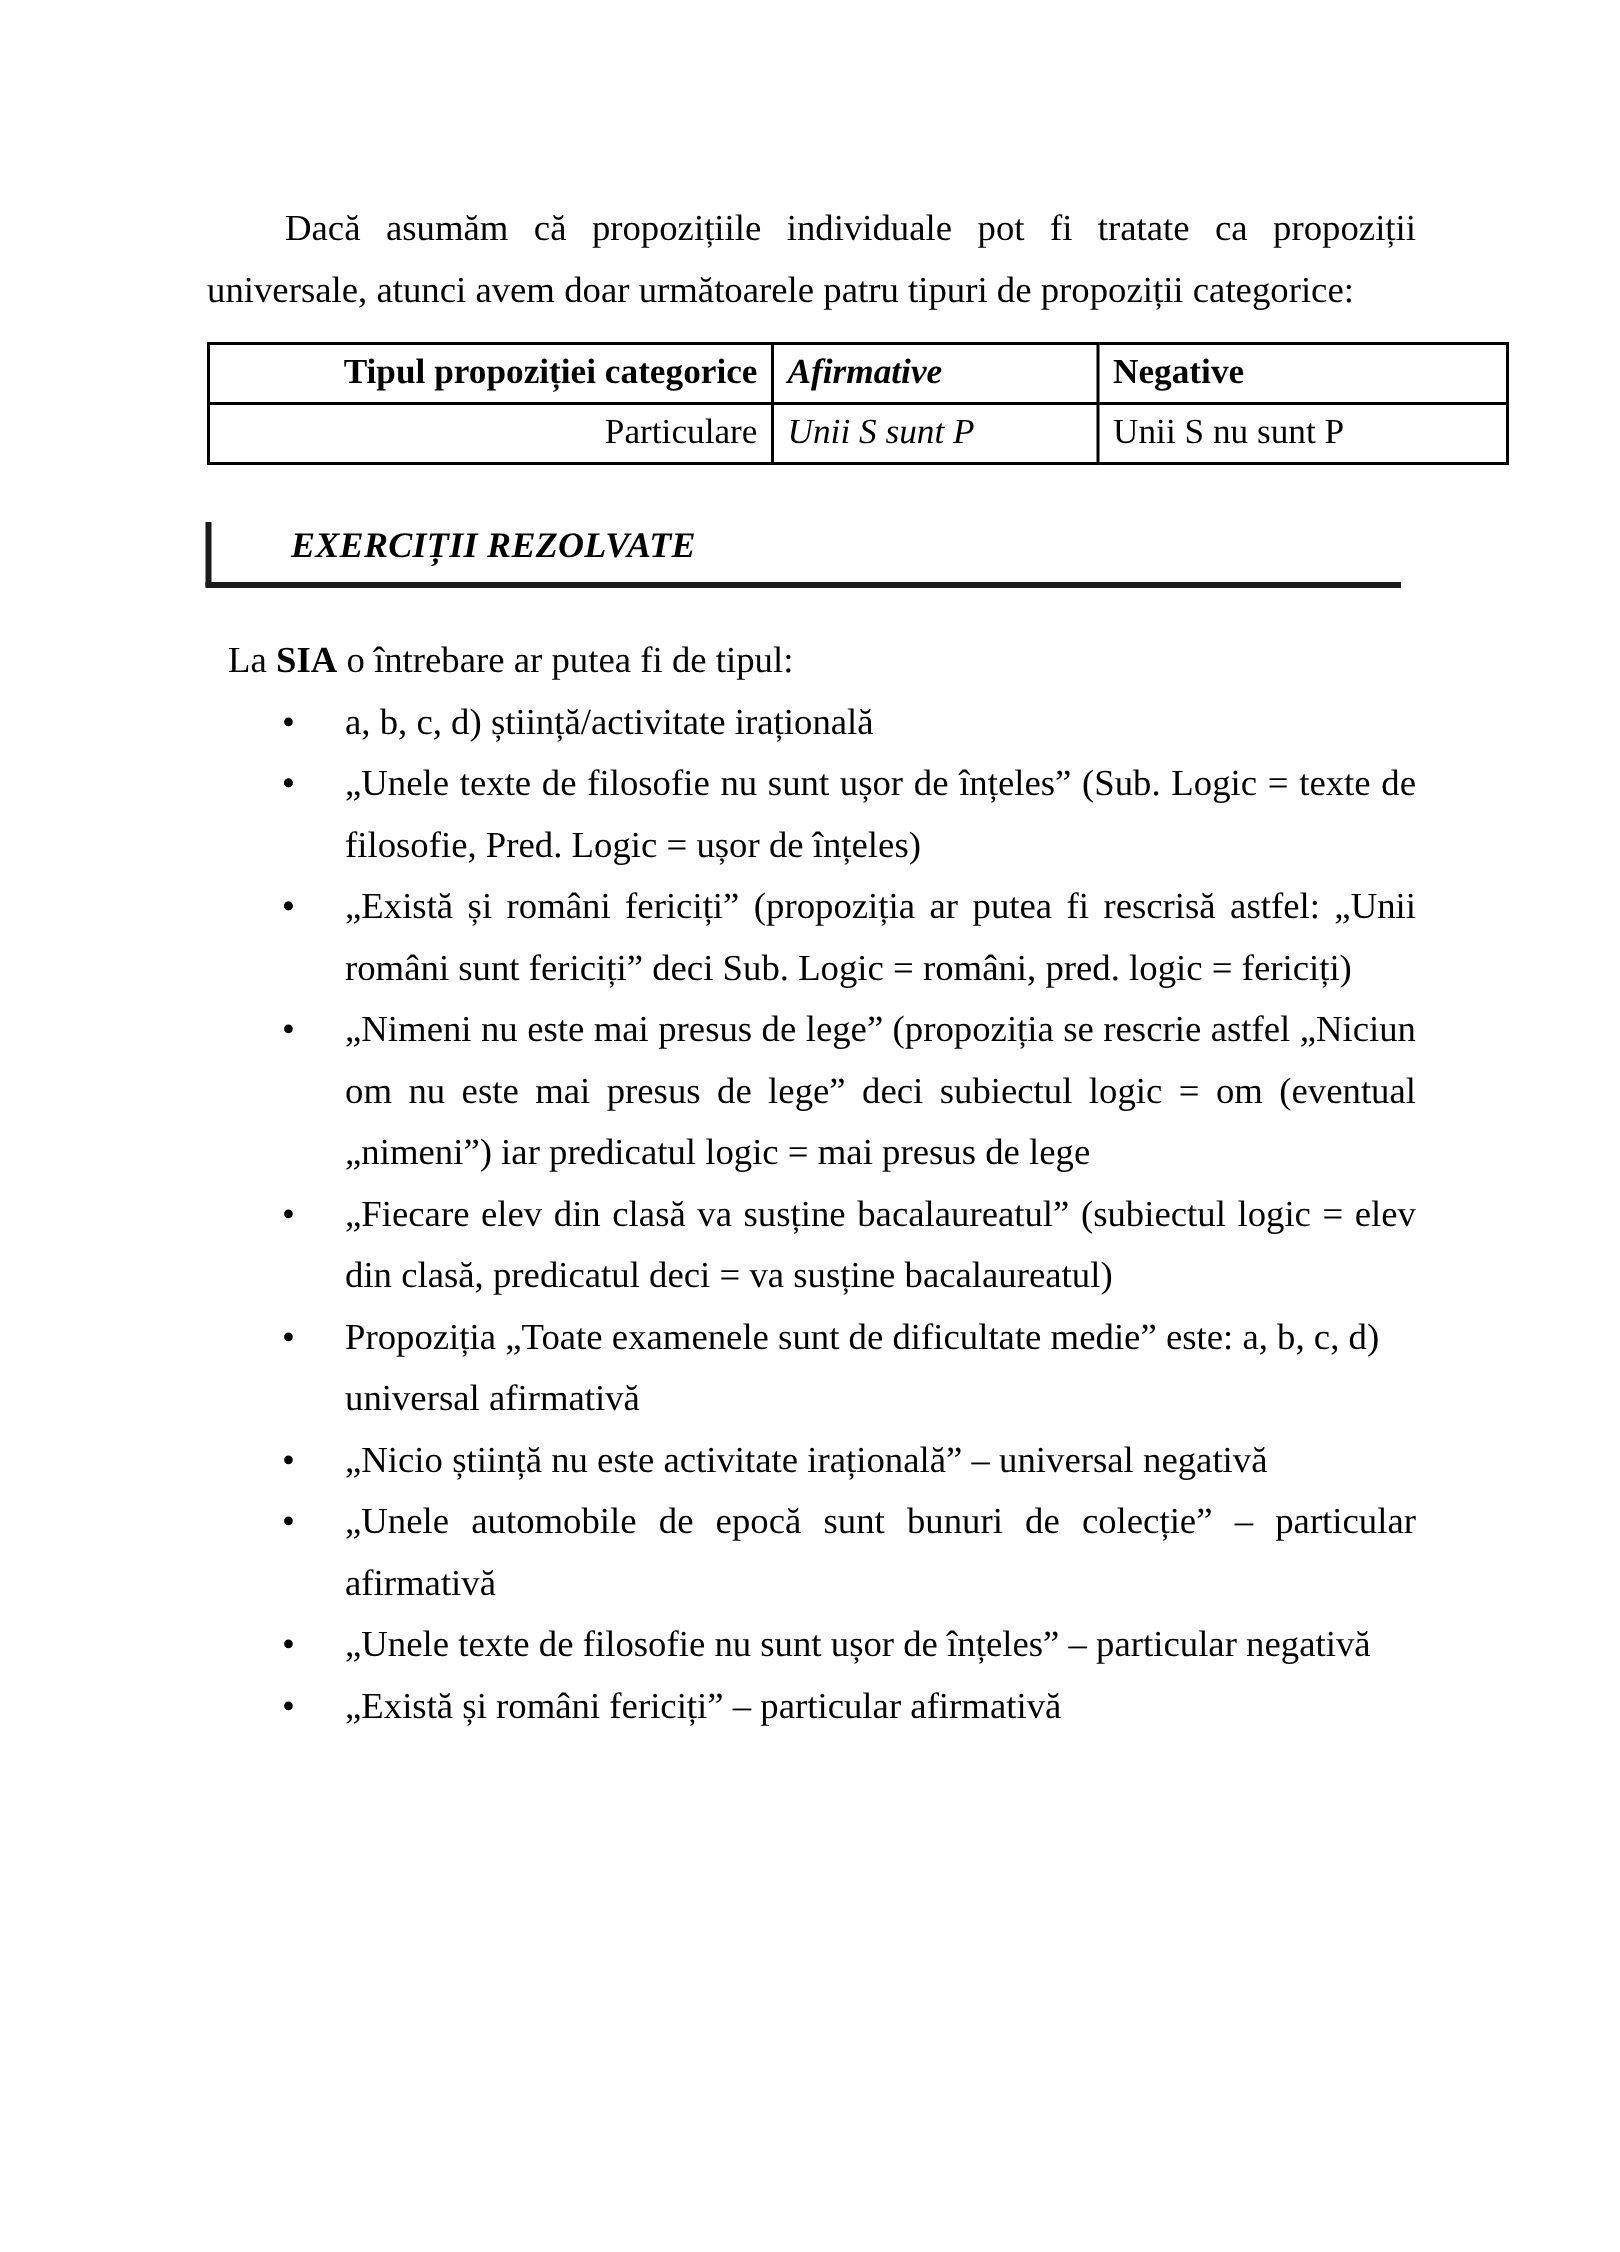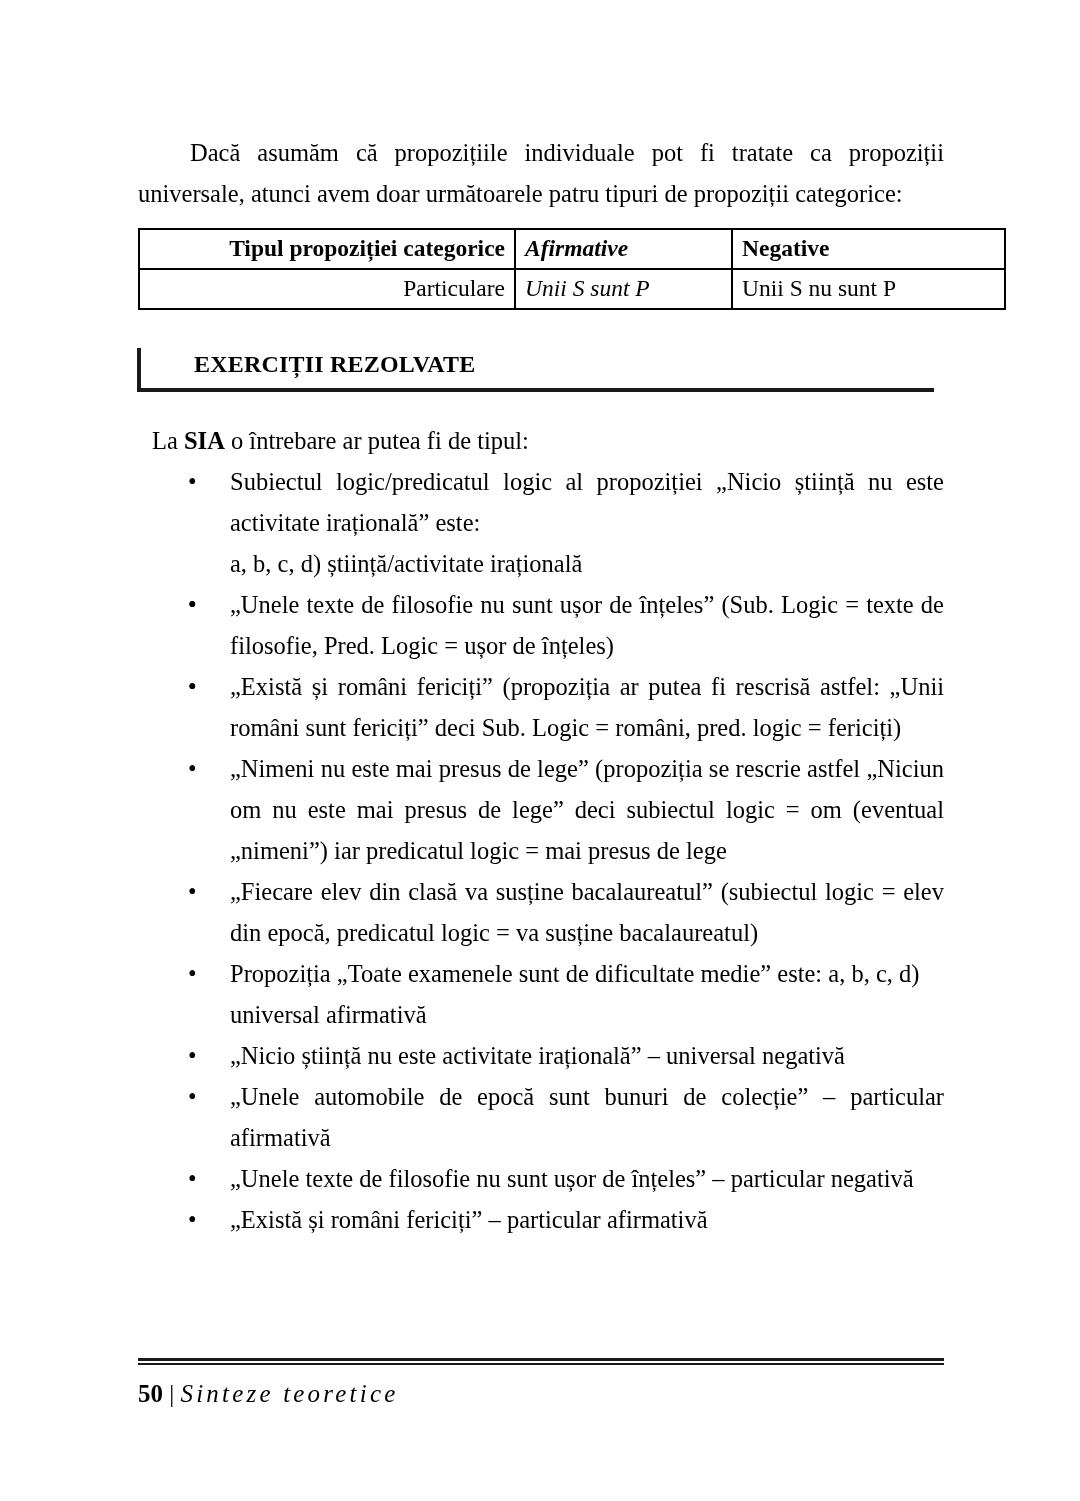--- a/index.html
+++ b/index.html
@@ -89,20 +89,21 @@
     background: #1a1a1a;
   }
   .section-head .title {
     position: absolute;
     left: 56px;
     top: 1px;
     font-size: 24px;
     font-weight: bold;
     letter-spacing: 0.2px;
     line-height: 34px;
+    font-style: italic;
   }
 
   
   .lead {
     font-size: 24.5px;
     line-height: 41px;
     margin: 28px 0 0 0;
     padding-left: 14px;
   }
   .lead b { font-weight: bold; }
@@ -200,21 +201,21 @@
       <div class="vbar"></div>
       <div class="title">EXERCIȚII REZOLVATE</div>
       <div class="hrule"></div>
     </div>
 
     <p class="lead"><span>La </span><b>SIA</b><span> o întrebare ar putea fi de tipul:</span></p>
 
     <ul class="items">
 
       <li class="just">
-        <span class="dot">•</span><span>Subiectul logic/predicatul logic al propoziției „Nicio știință nu este activitate irațională” este:</span><span class="sub noj">a, b, c, d) știință/activitate irațională</span>
+        <span class="dot">•</span><span class="sub noj">a, b, c, d) știință/activitate irațională</span>
       </li>
 
       <li class="just">
         <span class="dot">•</span>
       </li>
 
       <li class="just">
         <span class="dot">•</span><span>„Unele texte de filosofie nu sunt ușor de înțeles” (Sub. Logic = texte de filosofie, Pred. Logic = ușor de înțeles)</span>
       </li>
 
@@ -224,21 +225,21 @@
 
       <li class="just">
         <span class="dot">•</span><span>„Există și români fericiți” (propoziția ar putea fi rescrisă astfel: „Unii români sunt fericiți” deci Sub. Logic = români, pred. logic = fericiți)</span>
       </li>
 
       <li class="just">
         <span class="dot">•</span><span>„Nimeni nu este mai presus de lege” (propoziția se rescrie astfel „Niciun om nu este mai presus de lege” deci subiectul logic = om (eventual „nimeni”) iar predicatul logic = mai presus de lege</span>
       </li>
 
       <li class="just">
-        <span class="dot">•</span><span>„Fiecare elev din clasă va susține bacalaureatul” (subiectul logic = elev din epocă, predicatul logic = va susține bacalaureatul)</span>
+        <span class="dot">•</span><span>„Fiecare elev din clasă va susține bacalaureatul” (subiectul logic = elev din clasă, predicatul deci = va susține bacalaureatul)</span>
       </li>
 
       <li class="just">
         <span class="dot">•</span><span class="sub noj">Propoziția „Toate examenele sunt de dificultate medie” este: a, b, c, d) universal afirmativă</span>
       </li>
 
       <li class="noj">
         <span class="dot">•</span><span>„Nicio știință nu este activitate irațională” – universal negativă</span>
       </li>
 
@@ -251,20 +252,14 @@
       </li>
 
       <li class="noj">
         <span class="dot">•</span><span>„Există și români fericiți” – particular afirmativă</span>
       </li>
 
     </ul>
 
   </div>
 
-  <div class="footer">
-    <div class="rule-thick"></div>
-    <div class="rule-gap"></div>
-    <div class="rule-thin"></div>
-    <div class="fline"><span class="pnum">50</span><span class="sep"> | </span><span class="btitle">Sinteze teoretice</span></div>
-  </div>
 
 </div>
 
 </body></html>

